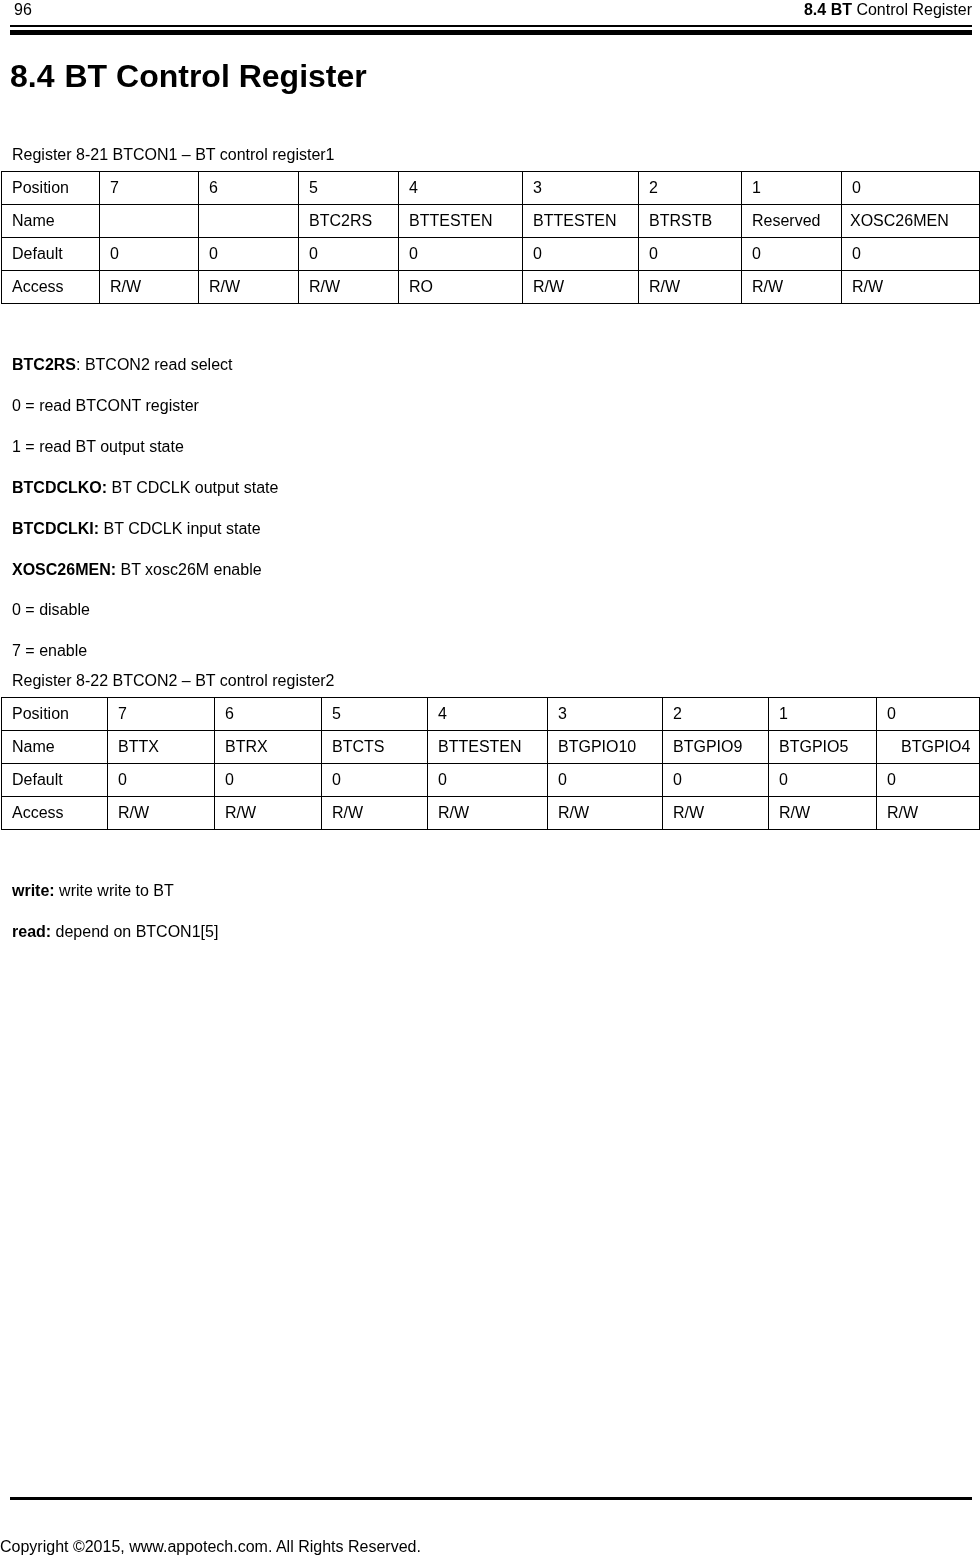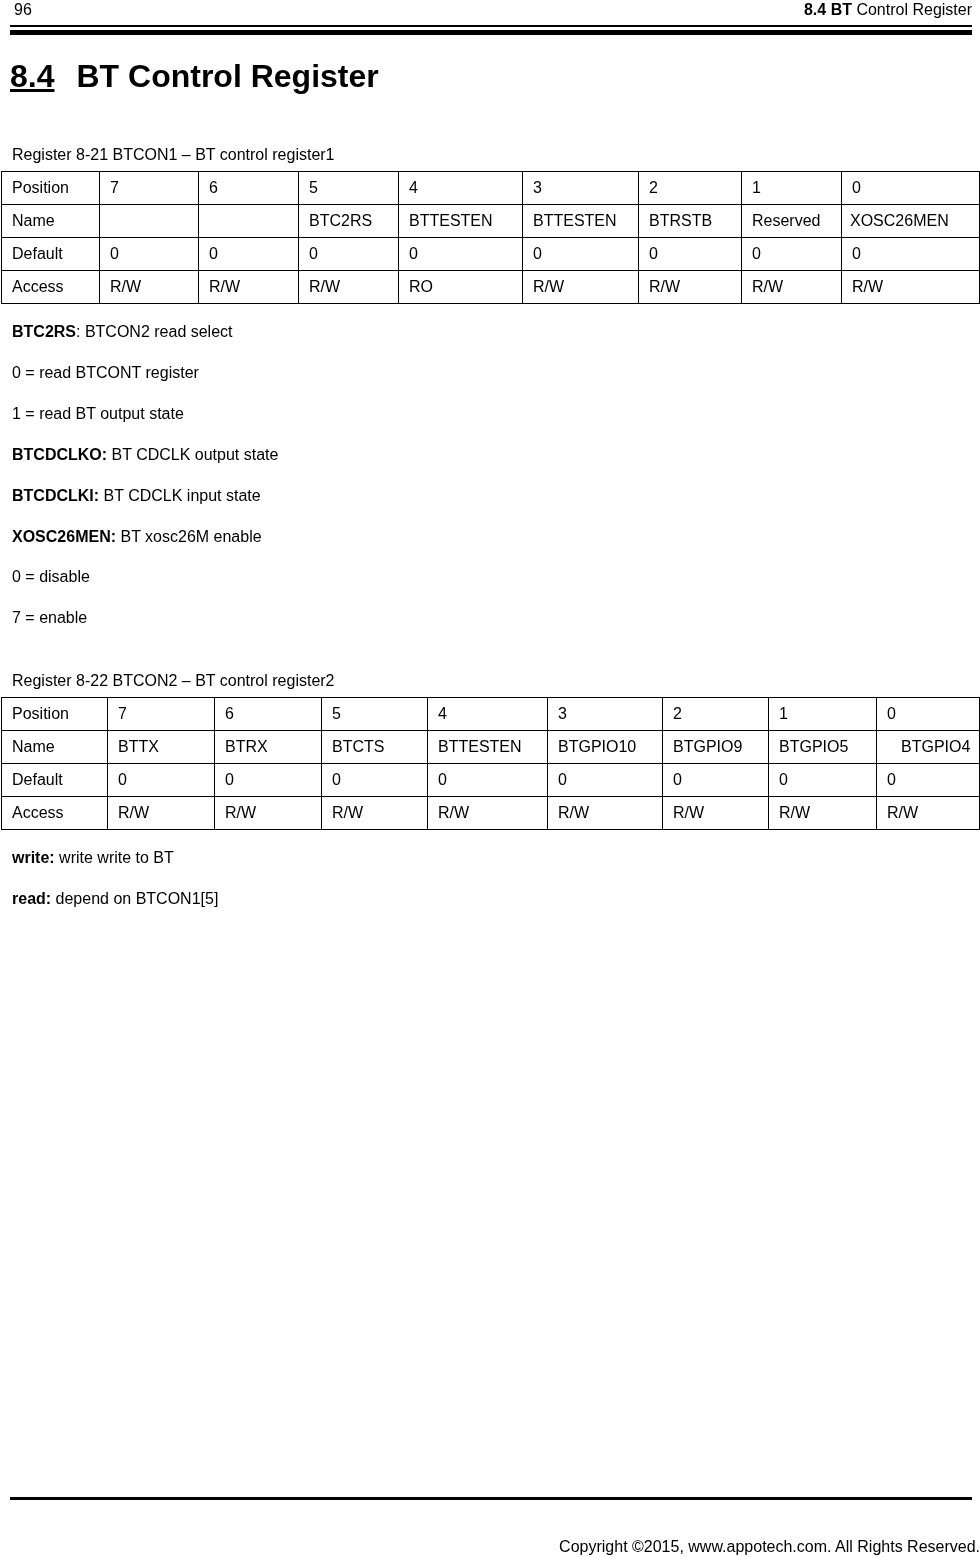--- a/index.html
+++ b/index.html
@@ -11,35 +11,35 @@
       position: absolute; left: 10px; right: 8px; top: 0; height: 22px;
       font-size: 16px; line-height: 20px;
     }
     .running-header .page-num { position: absolute; left: 4px; top: 0; }
     .running-header .section-ref { position: absolute; right: 0; top: 0; }
     .rule-thin { position: absolute; left: 10px; right: 8px; top: 25px; height: 2px; background: #000; }
     .rule-thick { position: absolute; left: 10px; right: 8px; top: 30px; height: 5px; background: #000; }
     .section-title {
       position: absolute; left: 10px; top: 57px; font-size: 32px; font-weight: bold; line-height: 38px;
     }
-    .section-title .num { margin-right: 22px; text-decoration: underline; }
+    .section-title .num { margin-right: 10px; }
     .caption { position: absolute; left: 12px; font-size: 16px; line-height: 20px; }
     table.reg {
       position: absolute; left: 1px; width: 978px; border-collapse: collapse;
       font-size: 16px; table-layout: fixed;
     }
     table.reg td {
       border: 1px solid #000; height: 32px; padding: 0 0 0 10px; line-height: 20px;
       white-space: nowrap; overflow: visible;
     }
-    .desc { position: absolute; left: 12px; font-size: 16px; line-height: 20px; }
+    .desc { position: absolute; left: 12px; font-size: 16px; line-height: 20px; margin-top: 33px; }
     .desc b { font-weight: bold; }
     .footer-rule { position: absolute; left: 10px; right: 8px; top: 1497px; height: 3px; background: #000; }
     .version { position: absolute; right: 8px; top: 1562px; font-size: 16px; line-height: 20px; }
-    .copyright { position: absolute; left: 0; right: 0; top: 1537px; text-align: right; font-size: 16px; line-height: 20px; }
+    .copyright { position: absolute; left: 0; right: 0; top: 1537px; text-align: left; font-size: 16px; line-height: 20px; }
   </style>
 </head>
 <body>
 
 <div class="running-header">
   <span class="page-num">96</span>
   <span class="section-ref"><b>8.4 BT</b><span> Control Register</span></span>
 </div>
 <div class="rule-thin"></div>
 <div class="rule-thick"></div>

